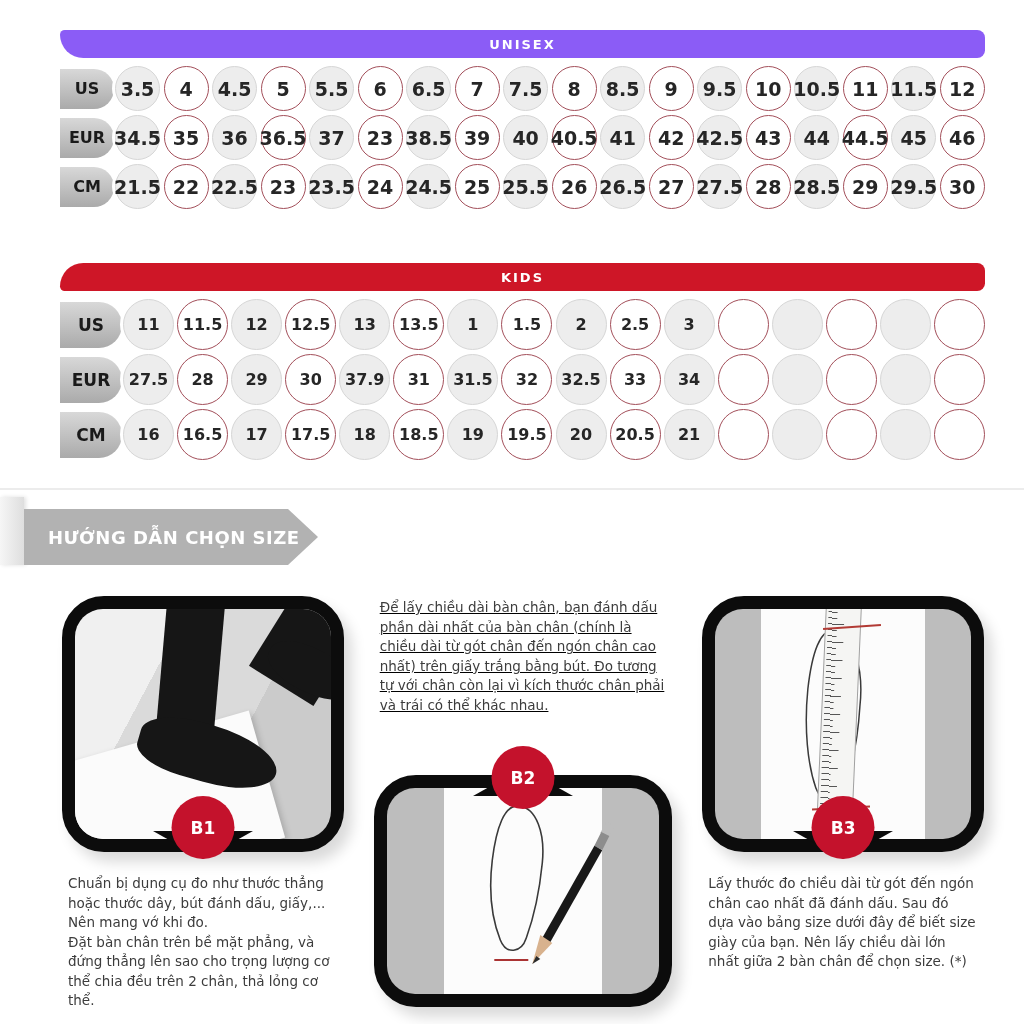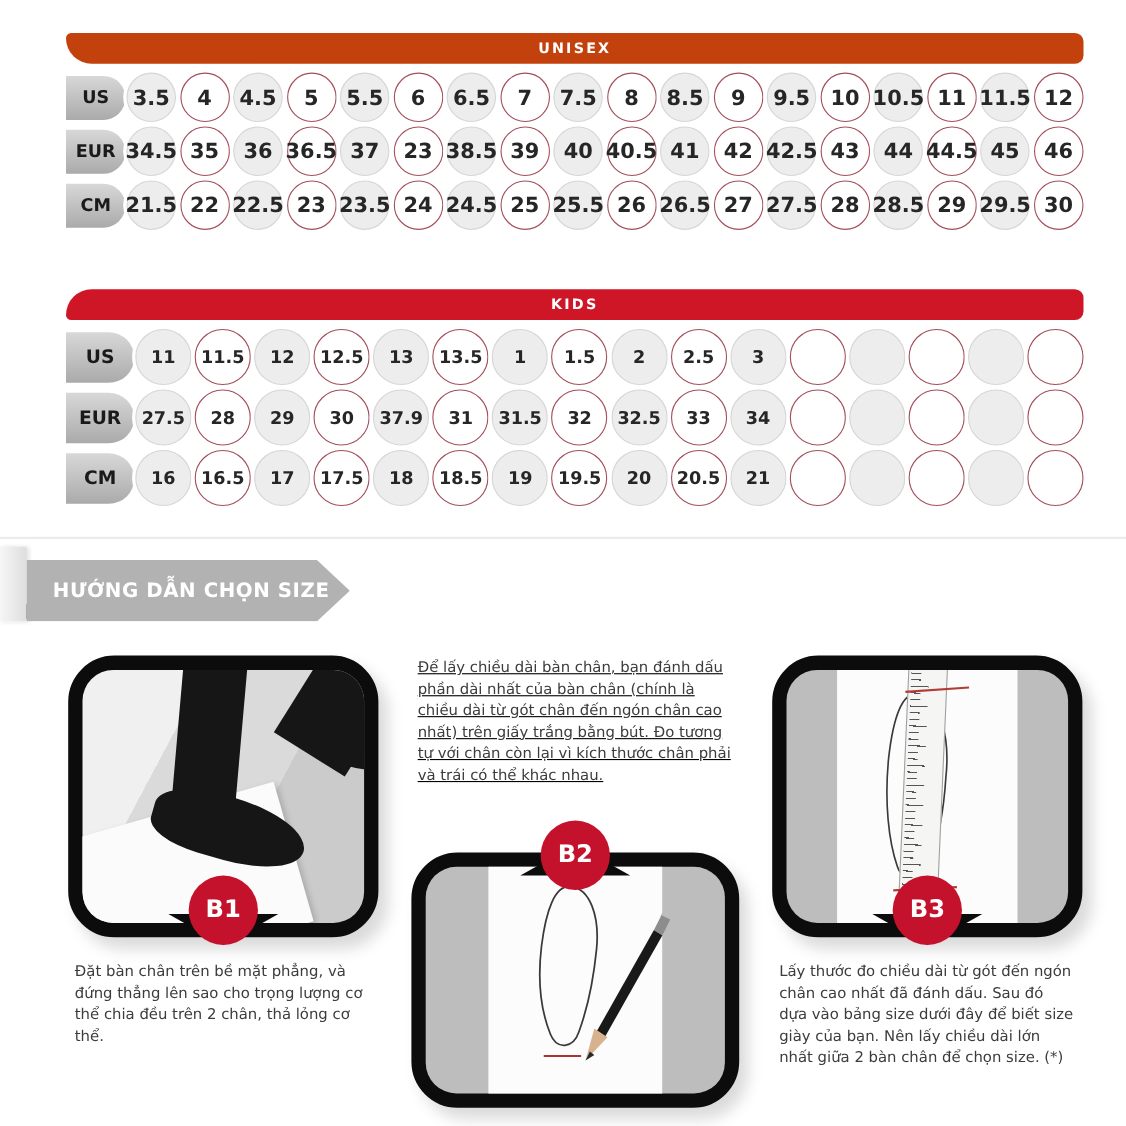--- a/index.html
+++ b/index.html
@@ -11,21 +11,21 @@
 
   
   .size-section{position:absolute;left:60px;width:925px;}
   #unisex-section{top:30px;}
   #kids-section{top:263px;}
 
   .bar{
     height:28px;display:flex;align-items:center;justify-content:center;
     color:#fff;font-weight:bold;font-size:13px;letter-spacing:2px;
   }
-  .bar-black{background:#c2410c;border-radius:6px 10px 10px 30px;}
+  .bar-black{background:#8b5cf6;border-radius:6px 10px 10px 30px;}
   .bar-red{background:#ce1627;border-radius:30px 10px 10px 6px;}
 
   .size-rows{margin-top:8px;}
   .size-row{display:flex;align-items:center;}
   .size-row + .size-row{margin-top:4px;}
 
   .label-tab{
     flex:none;display:flex;align-items:center;justify-content:center;
     background:linear-gradient(180deg,#d8d8d8 0%,#bfbfbf 55%,#aaaaaa 100%);
     font-weight:bold;color:#1a1a1a;
@@ -75,21 +75,21 @@
     box-shadow:8px 10px 14px rgba(0,0,0,0.15);
     background:#0c0c0c;
   }
   .panel-mid .panel-image{height:232px;margin-top:60px;}
 
   .scene{position:absolute;inset:0;border-radius:28px;overflow:hidden;}
 
   .badge{
     position:absolute;left:50%;transform:translateX(-50%);
     width:63px;height:63px;border-radius:50%;background:#c4122c;
-    color:#fff;font-weight:bold;font-size:22px;
+    color:#fff;font-weight:bold;font-size:17px;
     display:flex;align-items:center;justify-content:center;z-index:5;
   }
   .badge-bottom{bottom:-20px;}
   .badge-top{top:-42px;}
   .notch{position:absolute;left:50%;transform:translateX(-50%);width:0;height:0;z-index:4;}
   .notch-down{bottom:-20px;border-left:50px solid transparent;border-right:50px solid transparent;border-top:28px solid #0c0c0c;}
   .notch-up{top:-20px;border-left:50px solid transparent;border-right:50px solid transparent;border-bottom:28px solid #0c0c0c;}
 
   .step-text{margin-top:22px;padding:0 6px;}
   .panel-mid .step-text{margin-top:2px;text-decoration:underline;}
@@ -286,20 +286,21 @@
         <div class="b1-paper"></div>
         <div class="b1-leg2"></div>
         <div class="b1-foot2"></div>
         <div class="b1-leg"></div>
         <div class="b1-foot"></div>
       </div>
       <div class="notch notch-down"></div>
       <div class="badge badge-bottom">B1</div>
     </div>
     <div class="step-text">
+        <p>Chuẩn bị dụng cụ đo như thước thẳng hoặc thước dây, bút đánh dấu, giấy,... Nên mang vớ khi đo.</p>
         <p>Đặt bàn chân trên bề mặt phẳng, và đứng thẳng lên sao cho trọng lượng cơ thể chia đều trên 2 chân, thả lỏng cơ thể.</p>
       </div>
   </div>
 
   <div class="panel panel-mid">
     <div class="step-text">
         <p>Để lấy chiều dài bàn chân, bạn đánh dấu phần dài nhất của bàn chân (chính là chiều dài từ gót chân đến ngón chân cao nhất) trên giấy trắng bằng bút. Đo tương tự với chân còn lại vì kích thước chân phải và trái có thể khác nhau.</p>
       </div>
     <div class="panel-image">
       <div class="scene scene-b2">

